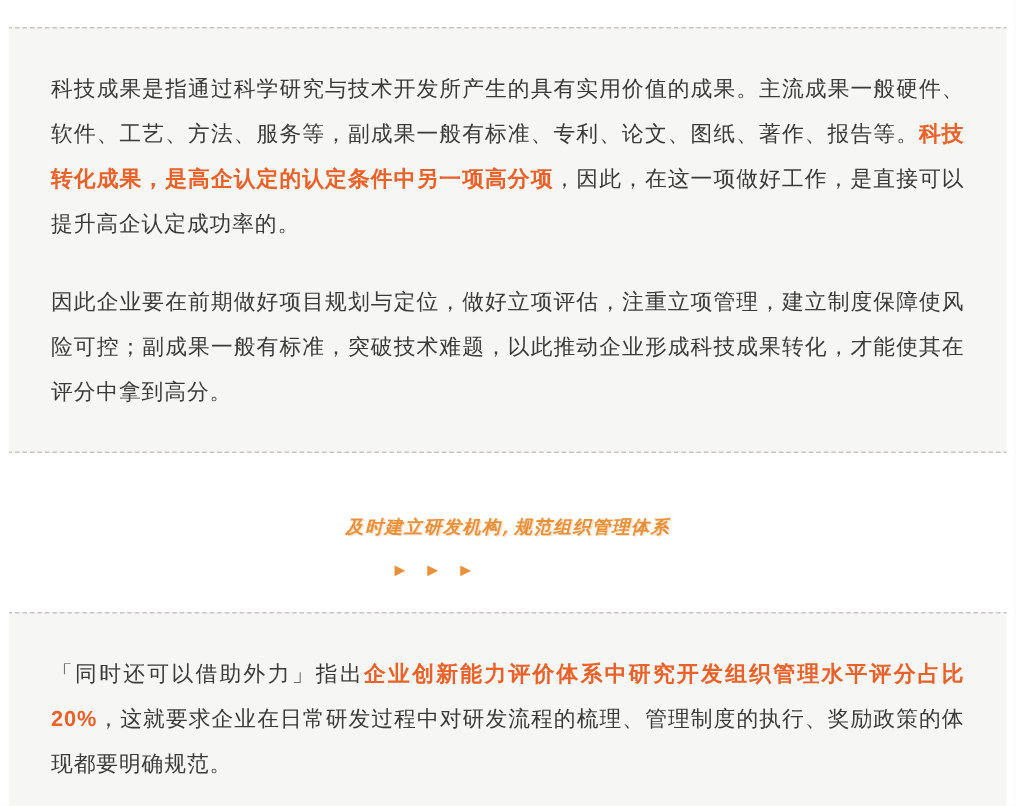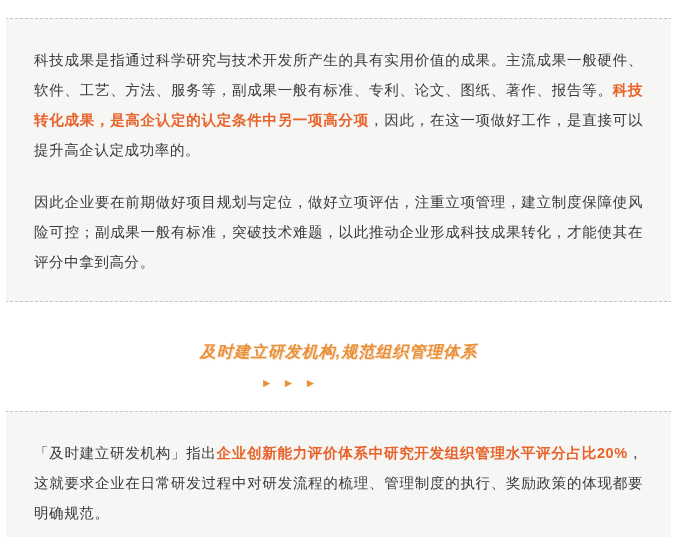--- a/index.html
+++ b/index.html
@@ -64,22 +64,22 @@
   }
 
   
   .section-heading-wrap {
     position: relative;
     text-align: center;
     padding-top: 40px;
   }
   .section-heading {
     display: inline-block;
-    font-family: Liberation Sans, sans-serif;
-    font-size: 16px;
+    font-family: Liberation Mono, monospace;
+    font-size: 12px;
     font-weight: bold;
     font-style: italic;
     letter-spacing: 1px;
     color: #e8913a;
     text-shadow: 1px 1px 0 rgba(232,145,58,0.25);
   }
 
   .arrows {
     margin-top: 14px;
     text-align: center;
@@ -113,17 +113,17 @@
     <div class="section-heading">及时建立研发机构,规范组织管理体系</div>
     <div class="arrows">
       <span>►</span><span>►</span><span>►</span>
     </div>
   </div>
 
   <div class="gap-mid"></div>
 
   <div class="card">
     <div class="card-inner">
-      <p class="para"><span>「及时建立研发机构」指出</span><span class="hl">企业创新能力评价体系中研究开发组织管理水平评分占比20%</span><span>，这就要求企业在日常研发过程中对研发流程的梳理、管理制度的执行、奖励政策的体现都要明确规范。</span></p>
+      <p class="para"><span>「同时还可以借助外力」指出</span><span class="hl">企业创新能力评价体系中研究开发组织管理水平评分占比20%</span><span>，这就要求企业在日常研发过程中对研发流程的梳理、管理制度的执行、奖励政策的体现都要明确规范。</span></p>
     </div>
   </div>
 
 </div>
 
 </body></html>

